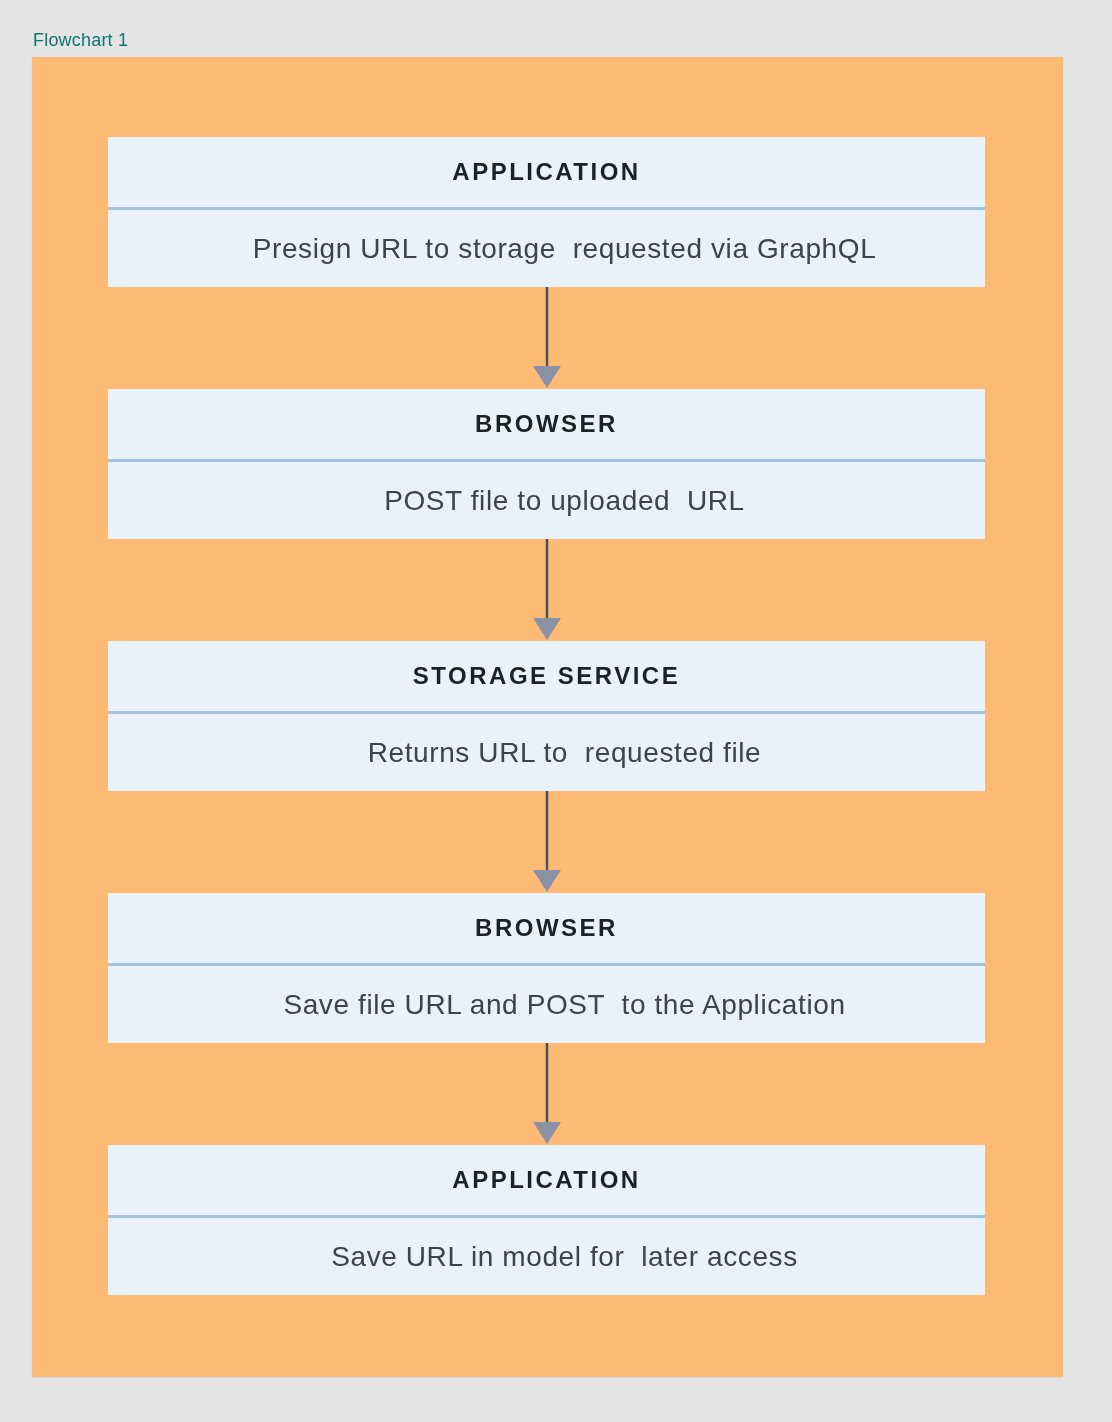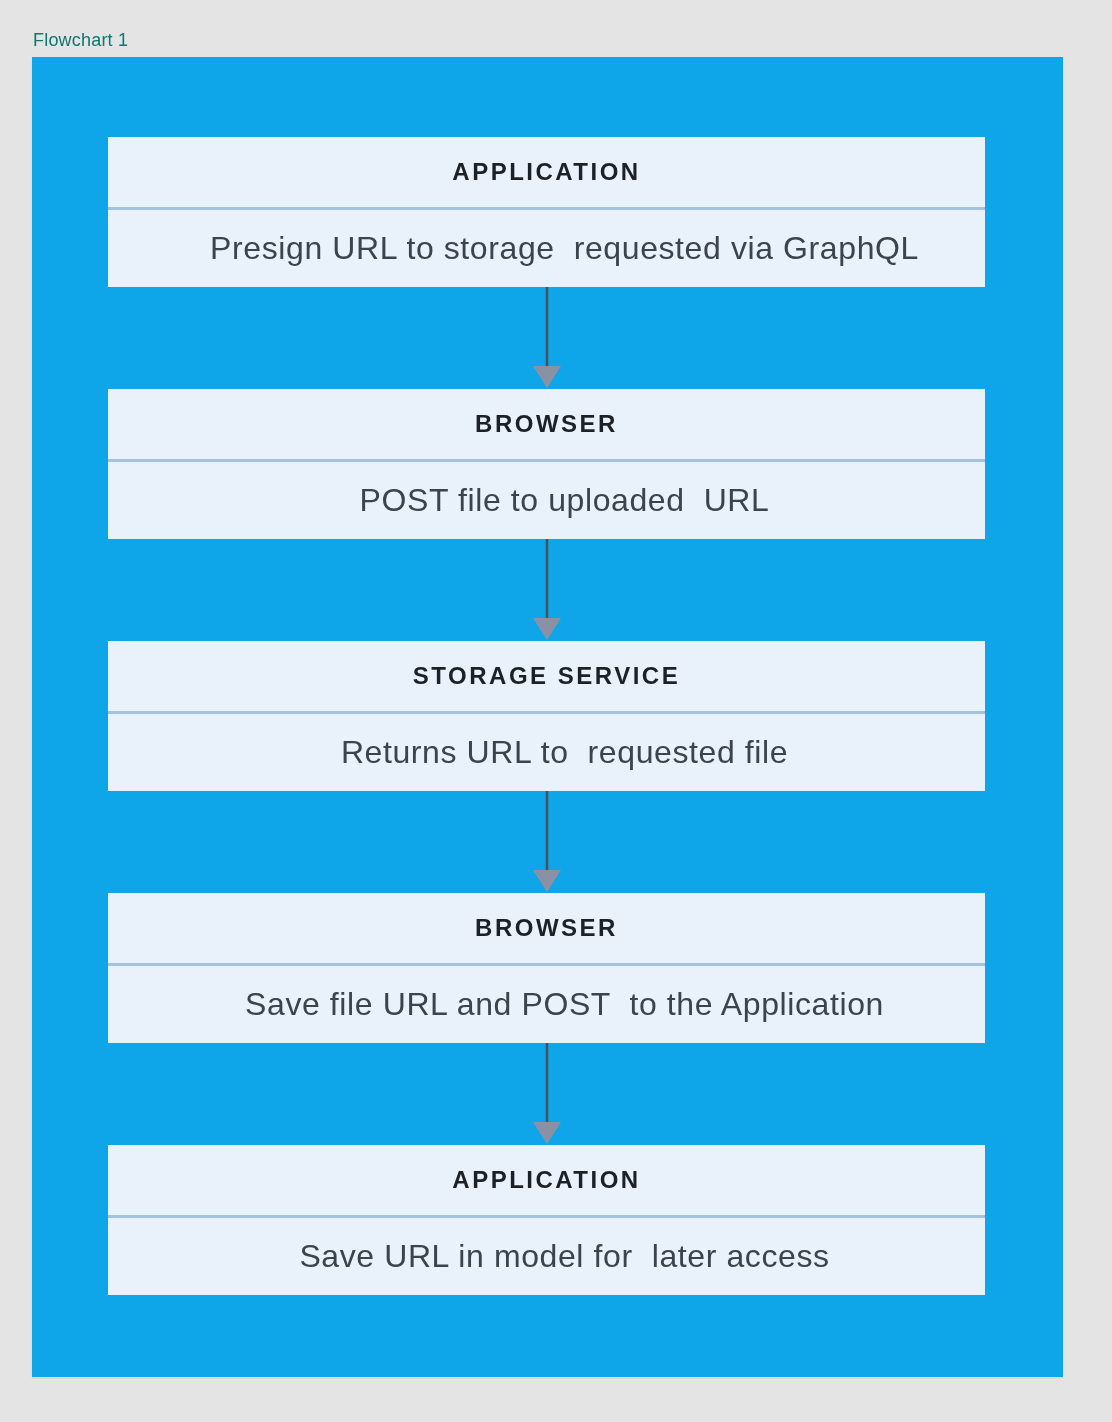--- a/index.html
+++ b/index.html
@@ -17,21 +17,21 @@
     font-size: 18px;
     color: #0f766e;
     letter-spacing: 0.2px;
   }
   .canvas {
     position: absolute;
     left: 32px;
     top: 57px;
     width: 1031px;
     height: 1320px;
-    background: #0ea5e9;
+    background: #fdba74;
     box-shadow: 0 1px 2px rgba(0,0,0,0.07);
   }
   .flow {
     position: absolute;
     left: 76px;
     top: 80px;
     width: 877px;
     display: flex;
     flex-direction: column;
   }
@@ -52,21 +52,21 @@
     font-weight: bold;
     letter-spacing: 2.5px;
     color: #1b2127;
     text-transform: uppercase;
   }
   .step-body {
     flex: 1;
     display: flex;
     align-items: center;
     justify-content: center;
-    font-size: 32px;
+    font-size: 28px;
     font-weight: 300;
     letter-spacing: 0.6px;
     color: #3b434c;
     white-space: pre-wrap;
     margin-left: 36px;
   }
   .arrow {
     height: 102px;
     display: flex;
     justify-content: center;

